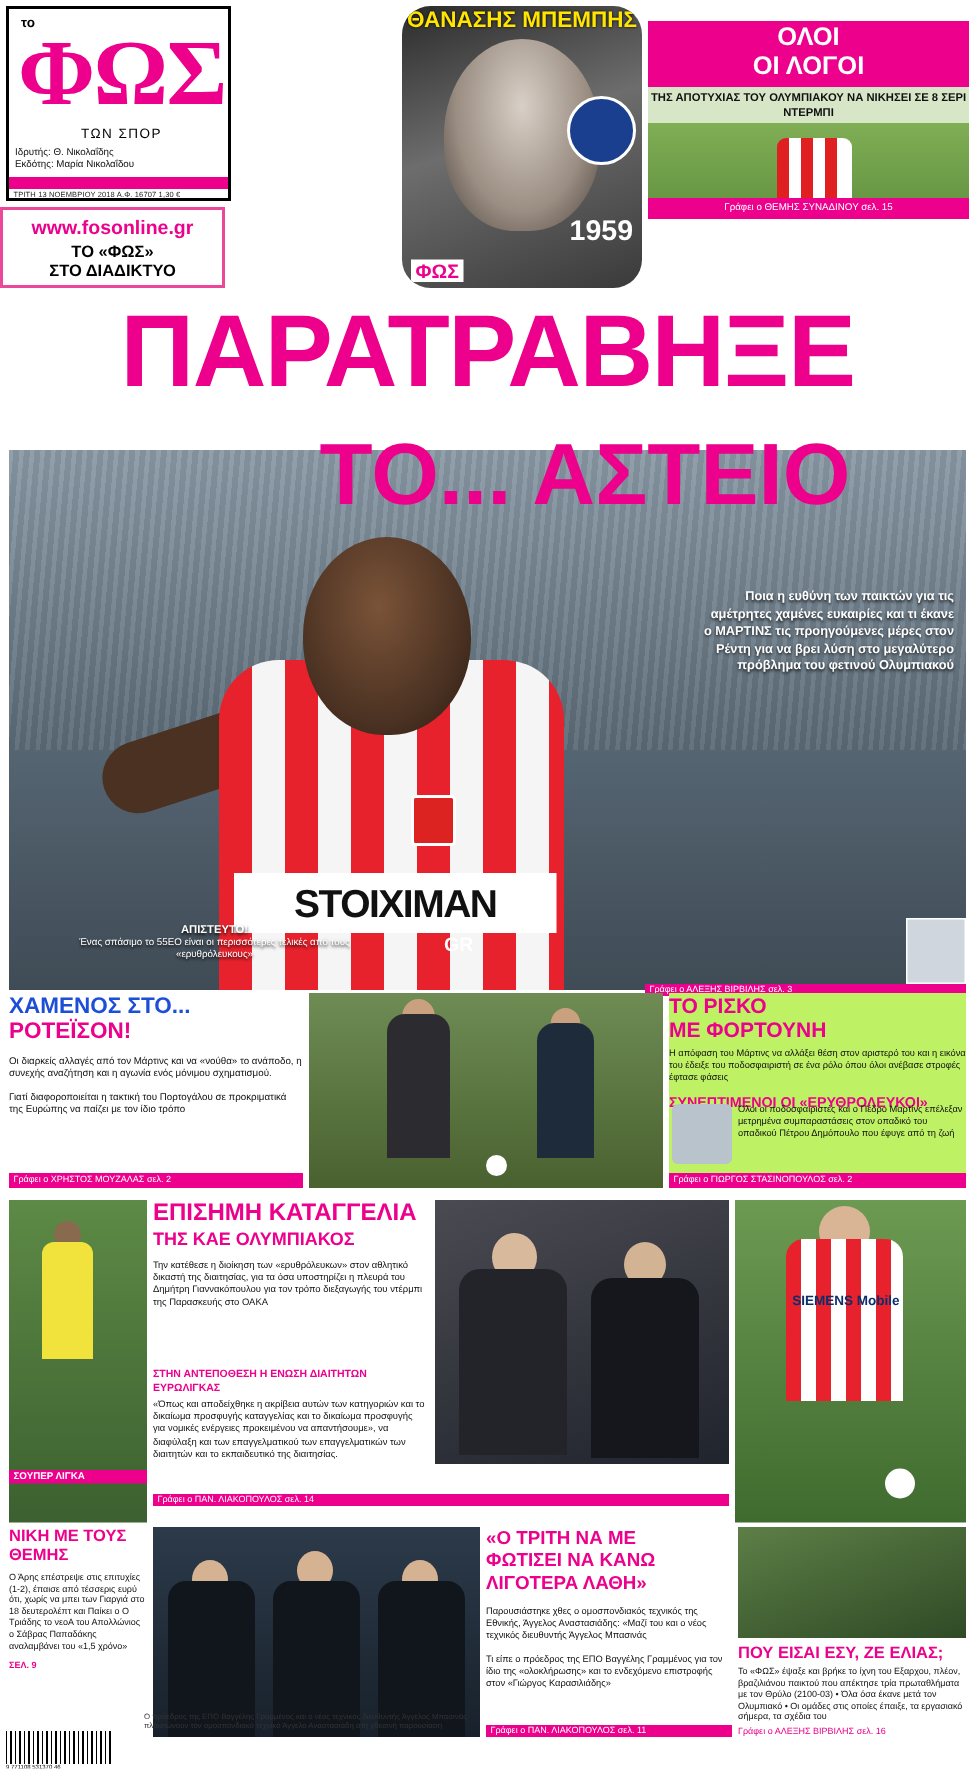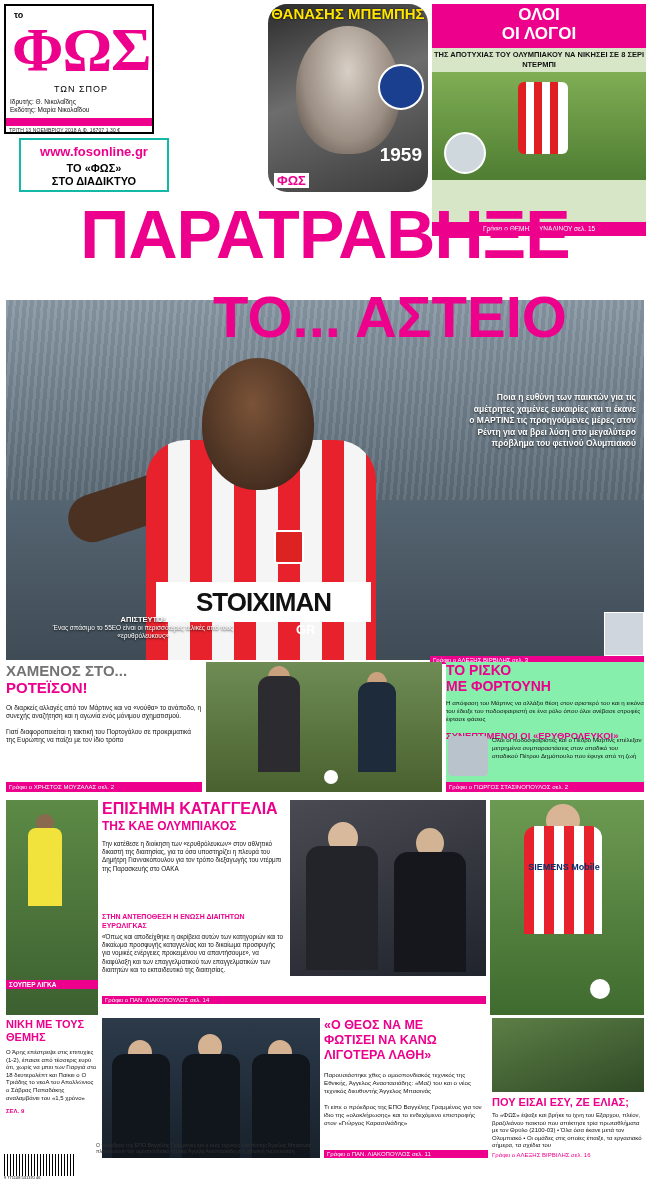--- a/index.html
+++ b/index.html
@@ -18,22 +18,22 @@
   .mh-logo-word {
     position: absolute; left: 6px; top: 12px; width: 138px; text-align: center;
     font-size: 62px; font-weight: bold; color: #ec008c; letter-spacing: -1px; line-height: 62px;
     font-family: "Liberation Serif", serif;
   }
   .mh-logo-sub { position:absolute; left:0; top:78px; width:150px; text-align:center; font-size:9px; color:#000; letter-spacing:1px;}
   .mh-pub { position:absolute; left:4px; top:92px; width:142px; font-size:6.5px; color:#111; line-height:8px;}
   .mh-strip { position:absolute; left:0; top:112px; width:146px; height:8px; background:#ec008c;}
   .mh-meta { position:absolute; left:3px; top:121px; width:145px; font-size:5px; color:#222; letter-spacing:0.1px;}
   .mh-web {
-    position:absolute; left:19px; top:138px; width:150px; height:54px;
-    border:2px solid #14b8a6; background:#fff;
+    position:absolute; left:0; top:138px; width:150px; height:54px;
+    border:2px solid #ec4899; background:#fff;
   }
   .mh-web-url { position:absolute; left:0; top:4px; width:146px; text-align:center; font-size:13px; font-weight:bold; color:#ec008c;}
   .mh-web-sub { position:absolute; left:0; top:22px; width:146px; text-align:center; font-size:11px; font-weight:bold; color:#000; line-height:13px;}
 
   .mh-col2 { position:absolute; left:158px; top:4px; width:106px; height:188px; }
   .mh-c2-l1 { font-size:8.5px; color:#111; line-height:11px; font-weight:bold;}
   .mh-c2-big { margin-top:6px; font-size:17px; font-weight:bold; color:#ec008c; line-height:18px;}
   .mh-c2-box { margin-top:5px; border:2px solid #ec008c; padding:4px 3px; }
   .mh-c2-box .l1 { font-size:15px; font-weight:bold; color:#ec008c; text-align:center; line-height:16px;}
   .mh-c2-box .l2 { font-size:9px; font-weight:bold; color:#111; text-align:center; margin-top:3px; line-height:11px;}
@@ -47,21 +47,21 @@
   }
   .mh-photo-title { position:absolute; left:0; top:2px; width:160px; text-align:center; font-size:15px; font-weight:bold; color:#ffe500; text-shadow:0 0 2px #000; line-height:15px;}
   .mh-photo-face {
     position:absolute; left:28px; top:22px; width:104px; height:128px; border-radius:50% 50% 45% 45%;
     background: radial-gradient(ellipse at 50% 35%, #d8cfc6 0%, #9a8d82 60%, #4a423c 100%);
   }
   .mh-photo-badge { position:absolute; right:4px; top:60px; width:46px; height:46px; border-radius:50%; background:#1a3f8f; border:2px solid #fff;}
   .mh-photo-year { position:absolute; right:6px; bottom:26px; font-size:19px; font-weight:bold; color:#fff; font-family:Liberation Sans, sans-serif;}
   .mh-photo-logo { position:absolute; left:6px; bottom:4px; font-size:13px; font-weight:bold; color:#ec008c; background:#fff; padding:0 3px;}
 
-  .mh-right { position:absolute; left:432px; top:4px; width:214px; height:232px; background:#d8e6c8; overflow:hidden;text-decoration:underline;}
+  .mh-right { position:absolute; left:432px; top:14px; width:214px; height:132px; background:#d8e6c8; overflow:hidden;text-decoration:underline;}
   .mh-r-band { position:absolute; left:0; top:0; width:214px; height:44px; background:#ec008c;}
   .mh-r-t1 { position:absolute; left:0; top:1px; width:214px; text-align:center; font-size:17px; font-weight:bold; color:#fff; line-height:20px;}
   .mh-r-t2 { position:absolute; left:0; top:20px; width:214px; text-align:center; font-size:17px; font-weight:bold; color:#fff; line-height:20px;}
   .mh-r-sub { position:absolute; left:0; top:46px; width:214px; text-align:center; font-size:7.5px; font-weight:bold; color:#111; line-height:10px;}
   .mh-r-pitch { position:absolute; left:0; top:68px; width:214px; height:108px; background:linear-gradient(180deg,#7fae55,#4f7d32);}
   .mh-r-player { position:absolute; left:86px; top:10px; width:50px; height:72px; background:linear-gradient(90deg,#e02020 0 8px,#fff 8px 16px,#e02020 16px 24px,#fff 24px 32px,#e02020 32px 40px,#fff 40px 50px); border-radius:6px;}
   .mh-r-avatar { position:absolute; left:12px; top:128px; width:42px; height:42px; border-radius:50%; background:#cfd8dc; border:2px solid #fff;}
   .mh-r-credit { position:absolute; left:0; bottom:0; width:214px; height:14px; background:#ec008c; color:#fff; font-size:6.5px; text-align:center; line-height:14px;}
 
   
@@ -106,35 +106,35 @@
   }
   .hero-caption {
     position:absolute; left:44px; top:316px; width:186px; color:#fff; font-size:6.5px; line-height:8px;
     text-shadow:0 1px 2px rgba(0,0,0,0.9); text-align:center;
   }
   .hero-caption b { font-size:7.5px; }
 
   
   .row2 { position:absolute; left:6px; top:662px; width:638px; height:130px; }
   .r2-left { position:absolute; left:0; top:0; width:196px; height:130px; background:#fff; }
-  .r2-left h3 { color:#737373; font-size:15px; font-weight:bold; line-height:17px; }
+  .r2-left h3 { color:#1d4ed8; font-size:15px; font-weight:bold; line-height:17px; }
   .r2-left .sub { color:#ec008c; font-size:15px; font-weight:bold; line-height:17px; }
   .r2-left p { margin-top:8px; font-size:6.5px; line-height:8.4px; color:#111; }
   .r2-left p.second { margin-top:7px; }
   .r2-left .credit { position:absolute; left:0; bottom:0; width:196px; background:#ec008c; color:#fff; font-size:6px; padding:2px 3px; }
 
   .r2-mid { position:absolute; left:200px; top:0; width:236px; height:130px;
     background: linear-gradient(180deg,#6f8c55,#49612f); overflow:hidden;}
   .r2-mid .coach1 { position:absolute; left:52px; top:14px; width:42px; height:96px; background:#2b2b30; border-radius:12px 12px 0 0;}
   .r2-mid .coach1h { position:absolute; left:62px; top:4px; width:22px; height:24px; border-radius:50%; background:#c9a17e;}
   .r2-mid .coach2 { position:absolute; left:152px; top:20px; width:38px; height:90px; background:#1d2b3a; border-radius:12px 12px 0 0;}
   .r2-mid .coach2h { position:absolute; left:161px; top:10px; width:20px; height:22px; border-radius:50%; background:#c9a17e;}
   .r2-mid .ball { position:absolute; left:118px; bottom:8px; width:14px; height:14px; border-radius:50%; background:#fff;}
 
-  .r2-right { position:absolute; left:440px; top:0; width:198px; height:130px; background:#86efac;}
+  .r2-right { position:absolute; left:440px; top:0; width:198px; height:130px; background:#bef264;}
   .r2-right h3 { color:#ec008c; font-size:14px; font-weight:bold; line-height:16px;}
   .r2-right p { margin-top:5px; font-size:6.2px; line-height:8px; color:#111;}
   .r2-right h4 { margin-top:7px; color:#ec008c; font-size:9.5px; font-weight:bold; line-height:11px;}
   .r2-right .avatar2 { position:absolute; left:2px; top:74px; width:40px; height:40px; border-radius:4px; background:#b9c3cc;}
   .r2-right .p2 { position:absolute; left:46px; top:74px; width:150px; font-size:6.2px; line-height:8px; color:#111;}
   .r2-right .credit { position:absolute; left:0; bottom:0; width:198px; background:#ec008c; color:#fff; font-size:6px; padding:2px 3px;}
   .thumb-top-right { position:absolute; left:604px; top:612px; width:40px; height:44px; background:#cfd6dd; border:1px solid #fff;}
   .credit-hero { position:absolute; left:430px; top:656px; width:214px; background:#ec008c; color:#fff; font-size:6px; padding:1px 3px;}
 
   
@@ -338,21 +338,21 @@
     <div class="r4-photo">
       <div class="h" style="left:26px; top:22px;"></div>
       <div class="p" style="left:10px;"></div>
       <div class="h" style="left:96px; top:16px;"></div>
       <div class="p" style="left:80px;"></div>
       <div class="h" style="left:166px; top:22px;"></div>
       <div class="p" style="left:150px;"></div>
     </div>
 
     <div class="r4-mid">
-      <h3>«Ο ΘΕΟΣ ΝΑ ΜΕ</h3>
+      <h3>«Ο ΤΡΙΤΗ ΝΑ ΜΕ</h3>
       <h3>ΦΩΤΙΣΕΙ ΝΑ ΚΑΝΩ</h3>
       <h3>ΛΙΓΟΤΕΡΑ ΛΑΘΗ»</h3>
       <p>Παρουσιάστηκε χθες ο ομοσπονδιακός τεχνικός της Εθνικής, Άγγελος Αναστασιάδης: «Μαζί του και ο νέος τεχνικός διευθυντής Άγγελος Μπασινάς</p>
       <p>Τι είπε ο πρόεδρος της ΕΠΟ Βαγγέλης Γραμμένος για τον ίδιο της «ολοκλήρωσης» και το ενδεχόμενο επιστροφής στον «Γιώργος Καρασιλιάδης»</p>
       <div class="credit">Γράφει ο ΠΑΝ. ΛΙΑΚΟΠΟΥΛΟΣ  σελ. 11</div>
     </div>
 
     <div class="r4-right">
       <div class="r4-right-photo"></div>
       <h3>ΠΟΥ ΕΙΣΑΙ ΕΣΥ, ΖΕ ΕΛΙΑΣ;</h3>

